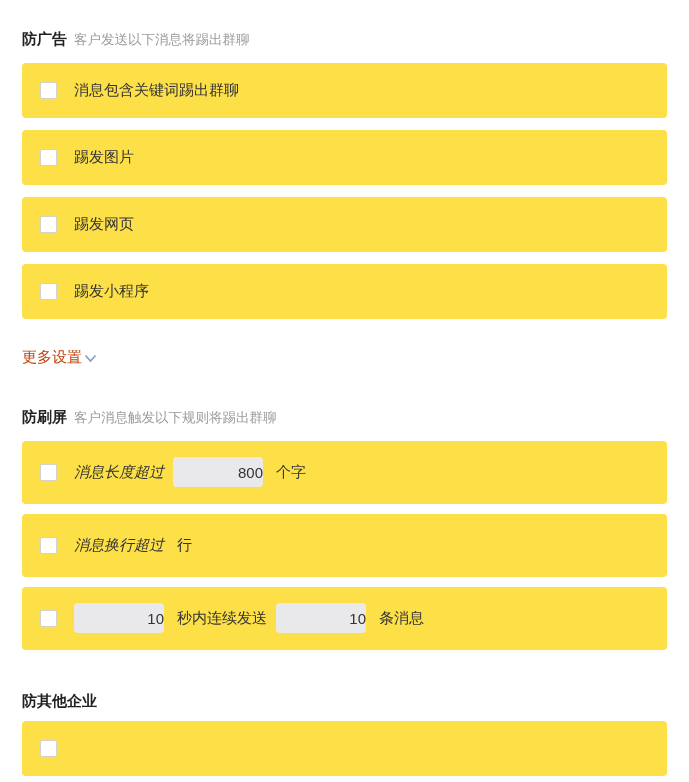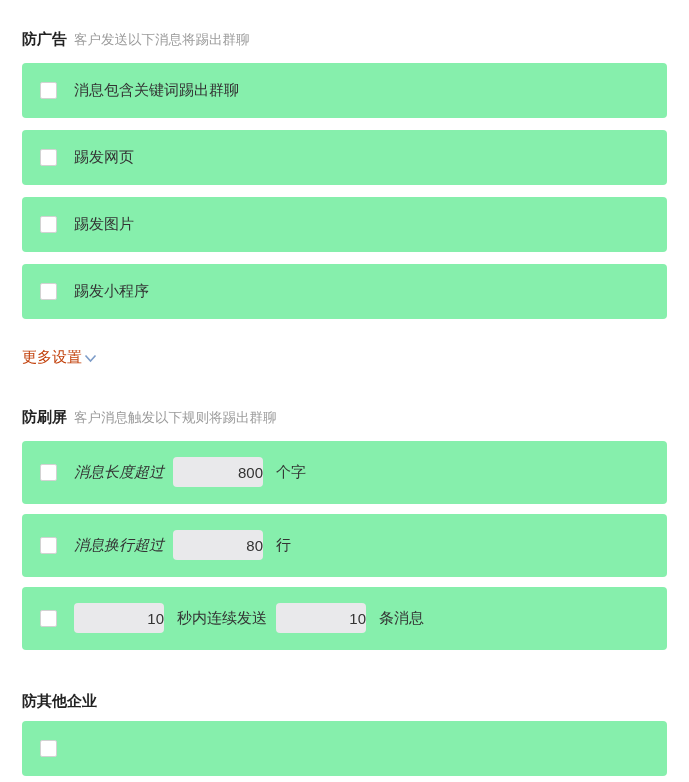--- a/index.html
+++ b/index.html
@@ -24,21 +24,21 @@
     font-weight: bold;
     color: #222222;
   }
   .section-subtitle {
     font-size: 13.5px;
     color: #9b9b9b;
     margin-left: 7px;
   }
 
   .setting-row {
-    background: #86efac;
+    background: #fde047;
     border-radius: 4px;
     height: 55px;
     display: flex;
     align-items: center;
     padding-left: 18px;
     margin-bottom: 12px;
   }
   .setting-row.tall { height: 63px; margin-bottom: 10px; }
   .setting-row:last-child { margin-bottom: 0; }
 
@@ -106,26 +106,26 @@
       <span class="section-subtitle">客户发送以下消息将踢出群聊</span>
     </div>
 
     <div class="setting-row">
       <span class="cb"></span>
       <span class="row-label">消息包含关键词踢出群聊</span>
     </div>
 
     <div class="setting-row">
       <span class="cb"></span>
-      <span class="row-label">踢发网页</span>
+      <span class="row-label">踢发图片</span>
     </div>
 
     <div class="setting-row">
       <span class="cb"></span>
-      <span class="row-label">踢发图片</span>
+      <span class="row-label">踢发网页</span>
     </div>
 
     <div class="setting-row">
       <span class="cb"></span>
       <span class="row-label">踢发小程序</span>
     </div>
 
     <a class="more-link">
       <span>更多设置</span>
       <span class="chevron">
@@ -145,21 +145,20 @@
     <div class="setting-row tall">
       <span class="cb"></span>
       <span class="row-text first">消息长度超过</span>
       <input class="num-input" type="text" value="800" style="">
       <span class="row-text">个字</span>
     </div>
 
     <div class="setting-row tall">
       <span class="cb"></span>
       <span class="row-text first">消息换行超过</span>
-      <input class="num-input" type="text" value="80" style="">
       <span class="row-text">行</span>
     </div>
 
     <div class="setting-row tall">
       <span class="cb"></span>
       <input class="num-input first" type="text" value="10" style="">
       <span class="row-text">秒内连续发送</span>
       <input class="num-input" type="text" value="10" style="">
       <span class="row-text">条消息</span>
     </div>

